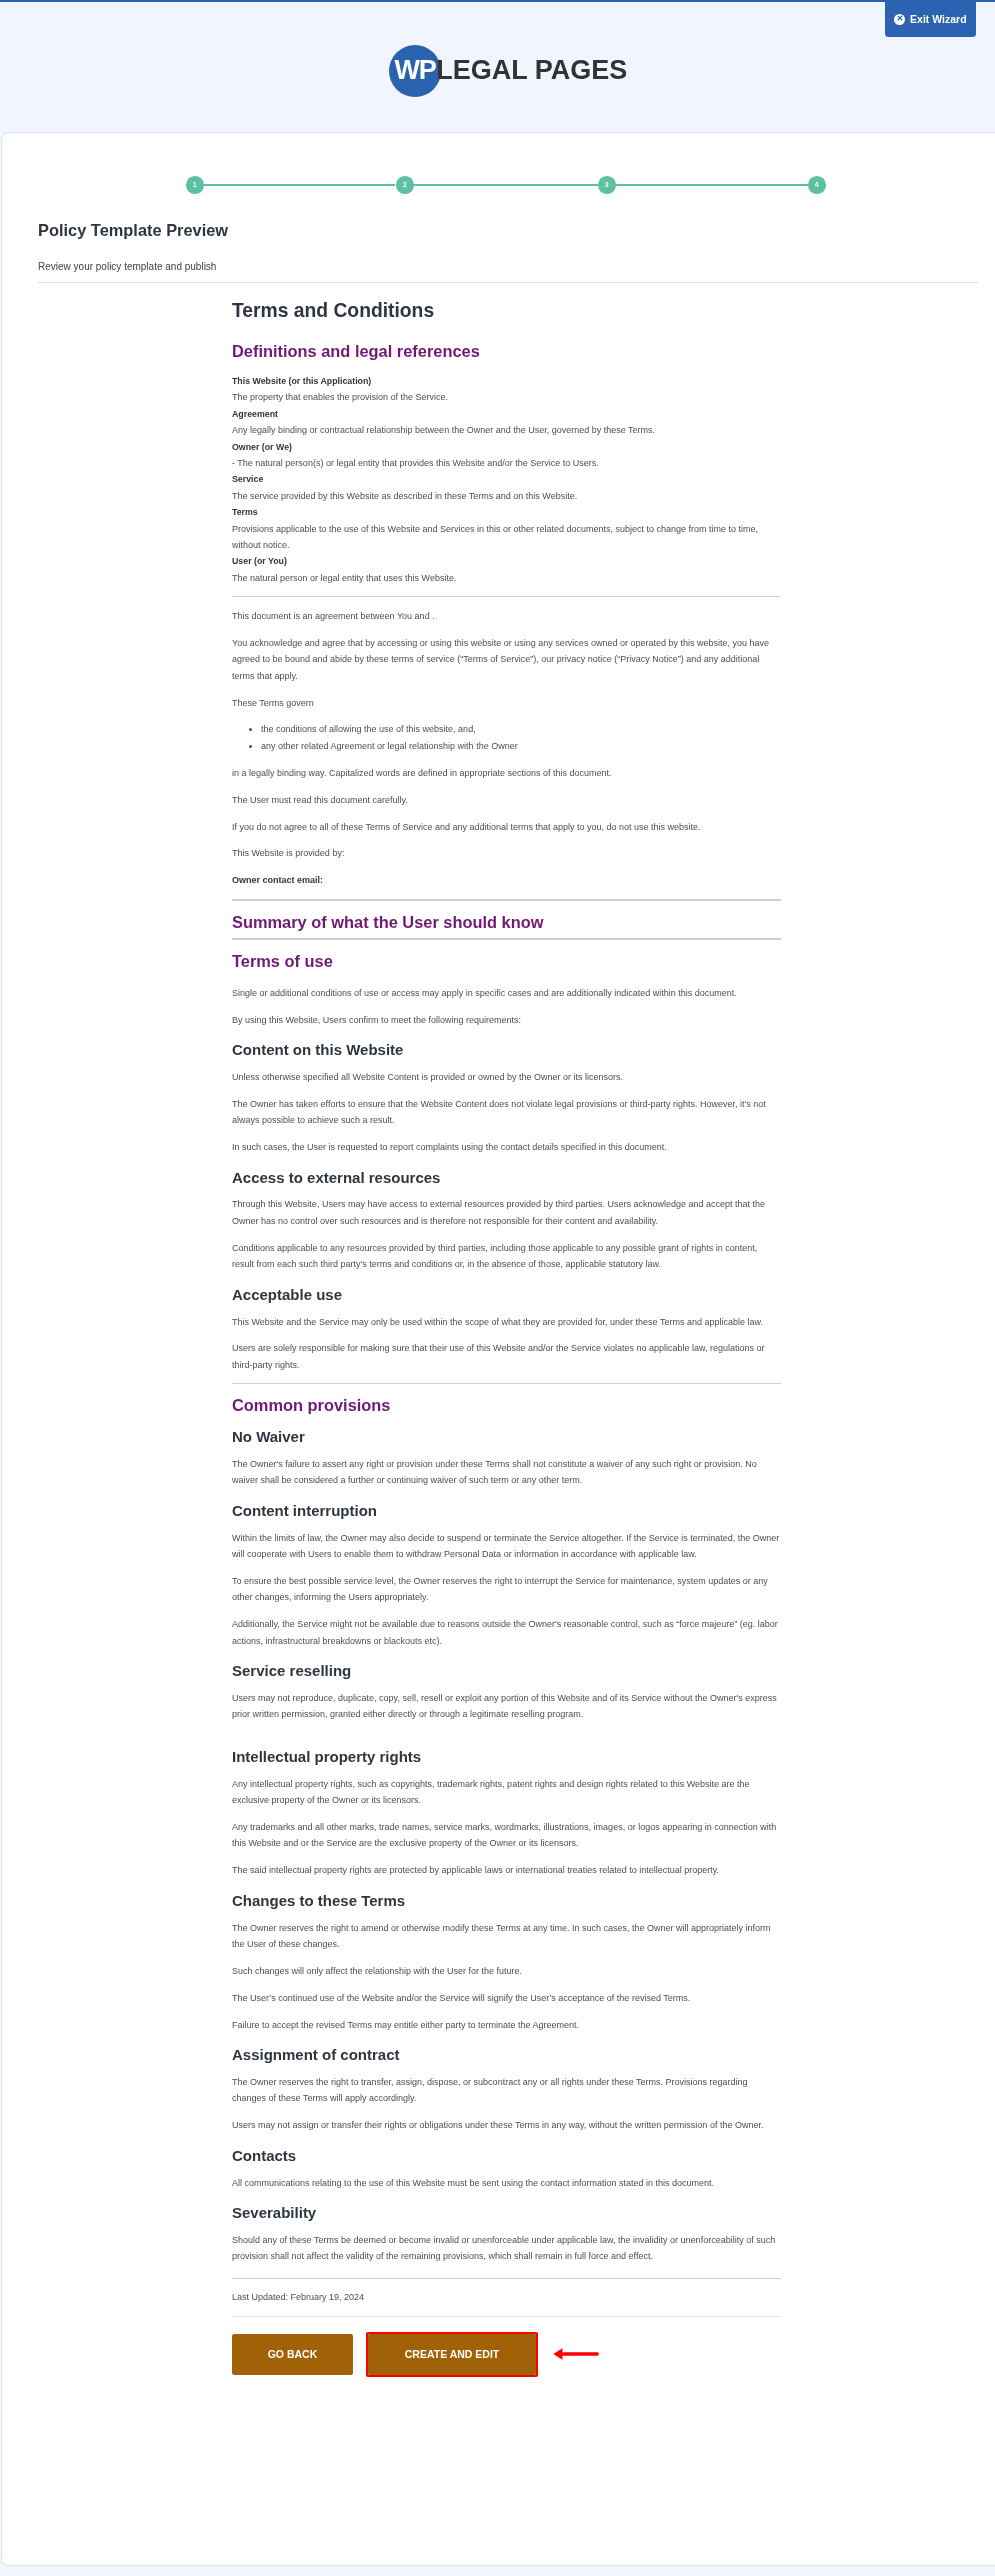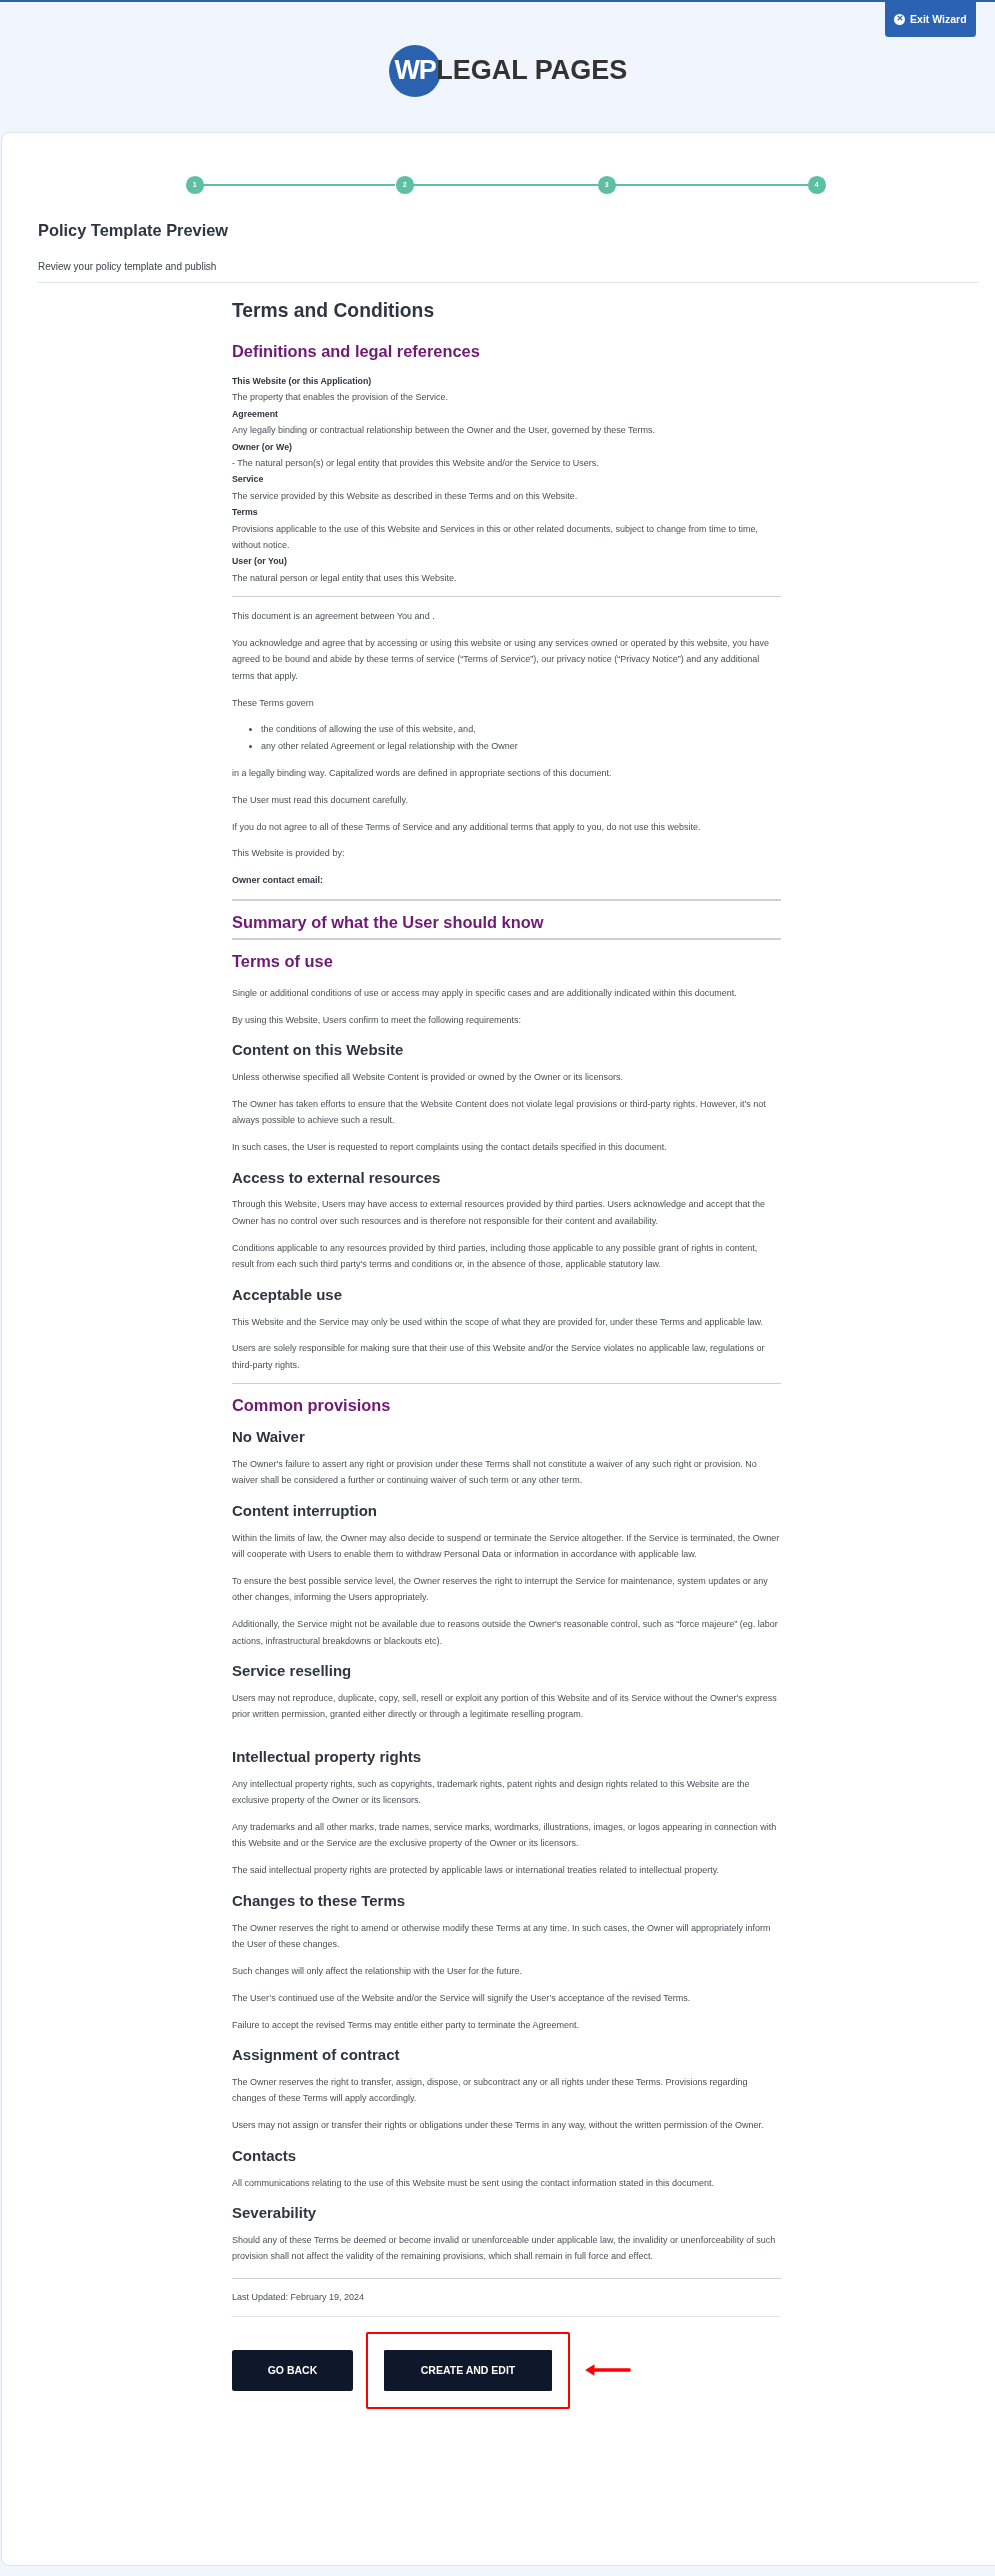--- a/index.html
+++ b/index.html
@@ -68,26 +68,26 @@
   .doc .def { margin: 0; }
   .doc hr { border: 0; height: 1.8px; background: #cfcfcf; margin: 9.4px 0 10.5px; }
   .doc hr.thin { height: 1.2px; }
   .doc ul { margin: 0 0 10.5px 29px; }
   .doc ul li { line-height: 16.4px; }
   .doc .bold-p { font-weight: bold; color: #2f3640; }
   .doc .last-rule { border: 0; height: 0.6px; background: #dbe3ee; margin: 10.5px 0 15px; }
 
   .btn-row { display: flex; align-items: center; gap: 13px; }
   .btn {
-    background: #0f172a; color: #fff; font-weight: bold; font-size: 10.5px;
+    background: #a16207; color: #fff; font-weight: bold; font-size: 10.5px;
     height: 41px; border-radius: 2.3px; display: flex; align-items: center; justify-content: center;
     cursor: pointer; border: 0;
   }
   .btn-back { width: 121px; }
-  .btn-create-wrap { border: 2.9px solid #ff0000; border-radius: 1.8px; padding: 16px; }
+  .btn-create-wrap { border: 2.9px solid #ff0000; border-radius: 1.8px; padding: 0; }
   .btn-create { width: 168px; border-radius: 1.2px; }
   .arrow { display: flex; align-items: center; margin-left: 2.3px; }
 </style>
 </head>
 <body>
 
 <div class="topbar"></div>
 
 <div class="exit-btn">
   <span class="exit-icon">✕</span>

